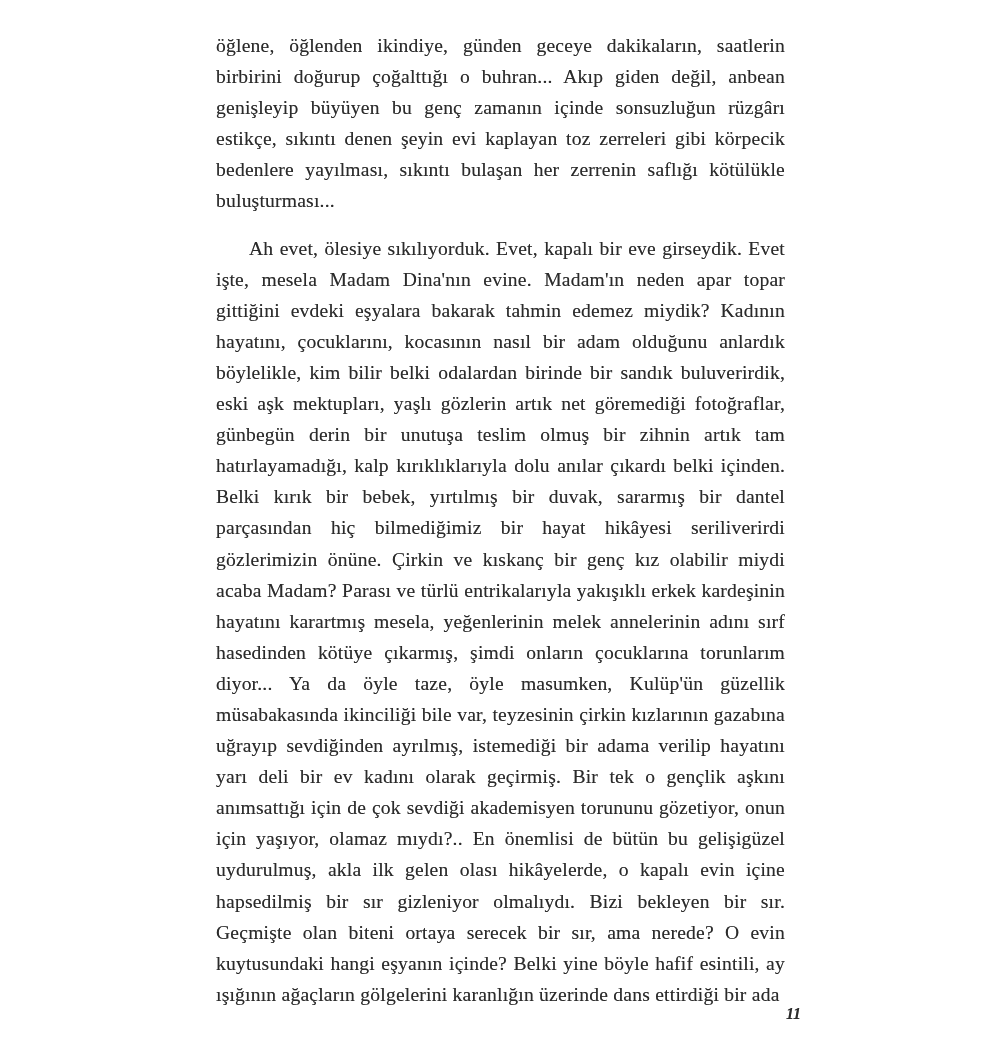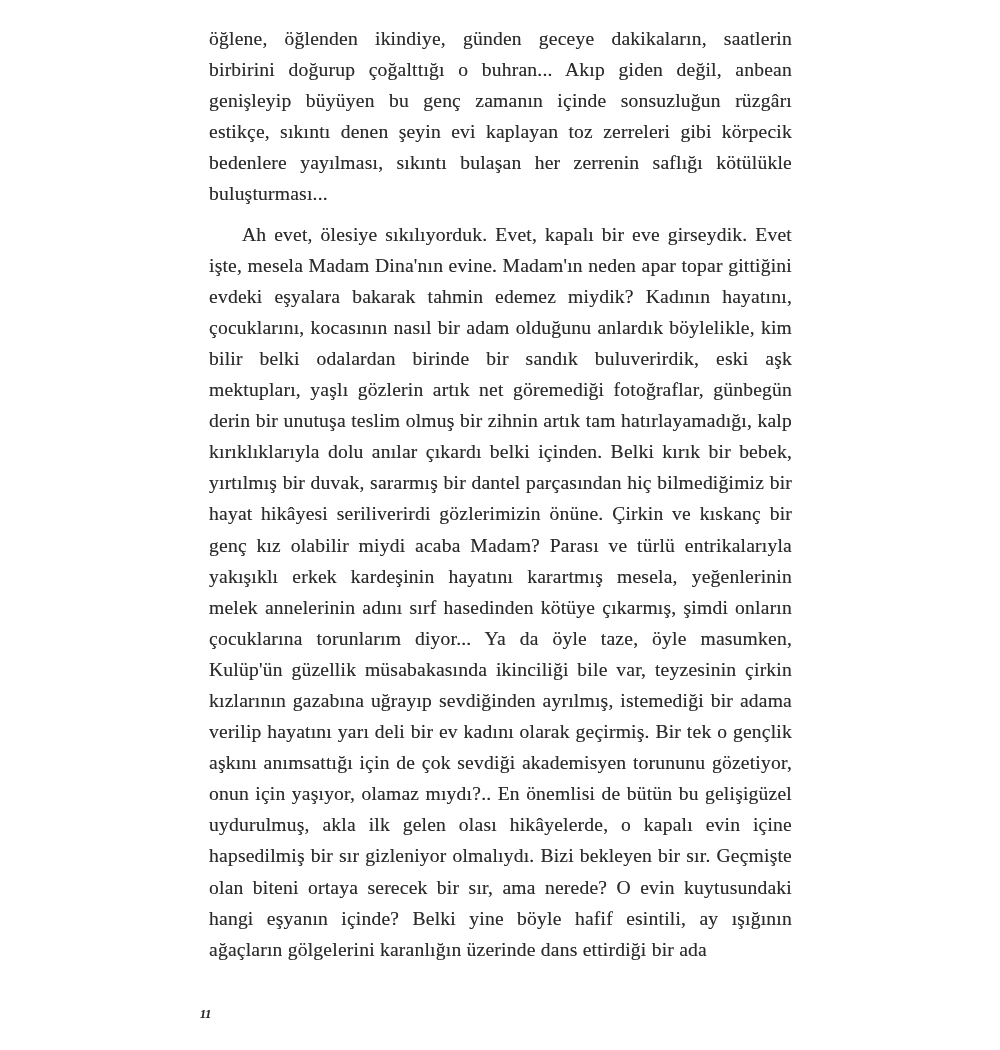--- a/index.html
+++ b/index.html
@@ -29,21 +29,21 @@
 
   
   #text-column {
     position: absolute;
     left: 200px;
     top: 14px;
     width: 601px;
   }
 
   .para {
-    margin: 9px;
+    margin: 16px;
     font-size: 19.6px;
     line-height: 31.1px;
     text-align: justify;
     text-justify: inter-word;
     color: #2b2b2b;
     letter-spacing: 0.01em;
     word-spacing: 0.005em;
     
     text-shadow: 0 0 0.55px rgba(70,70,70,0.55);
   }
@@ -55,22 +55,22 @@
   .para.indented {
     text-indent: 33px;
   }
 
   
   #folio {
     position: absolute;
     left: 200px;
     top: 1004px;
     width: 601px;
-    text-align: left;
-    font-size: 12px;
+    text-align: right;
+    font-size: 16px;
     line-height: 20px;
     font-weight: 700;
     color: #2b2b2b;
     text-shadow: 0 0 0.5px rgba(70,70,70,0.5);
     font-style: italic;
   }
 </style>
 </head>
 <body>
 

